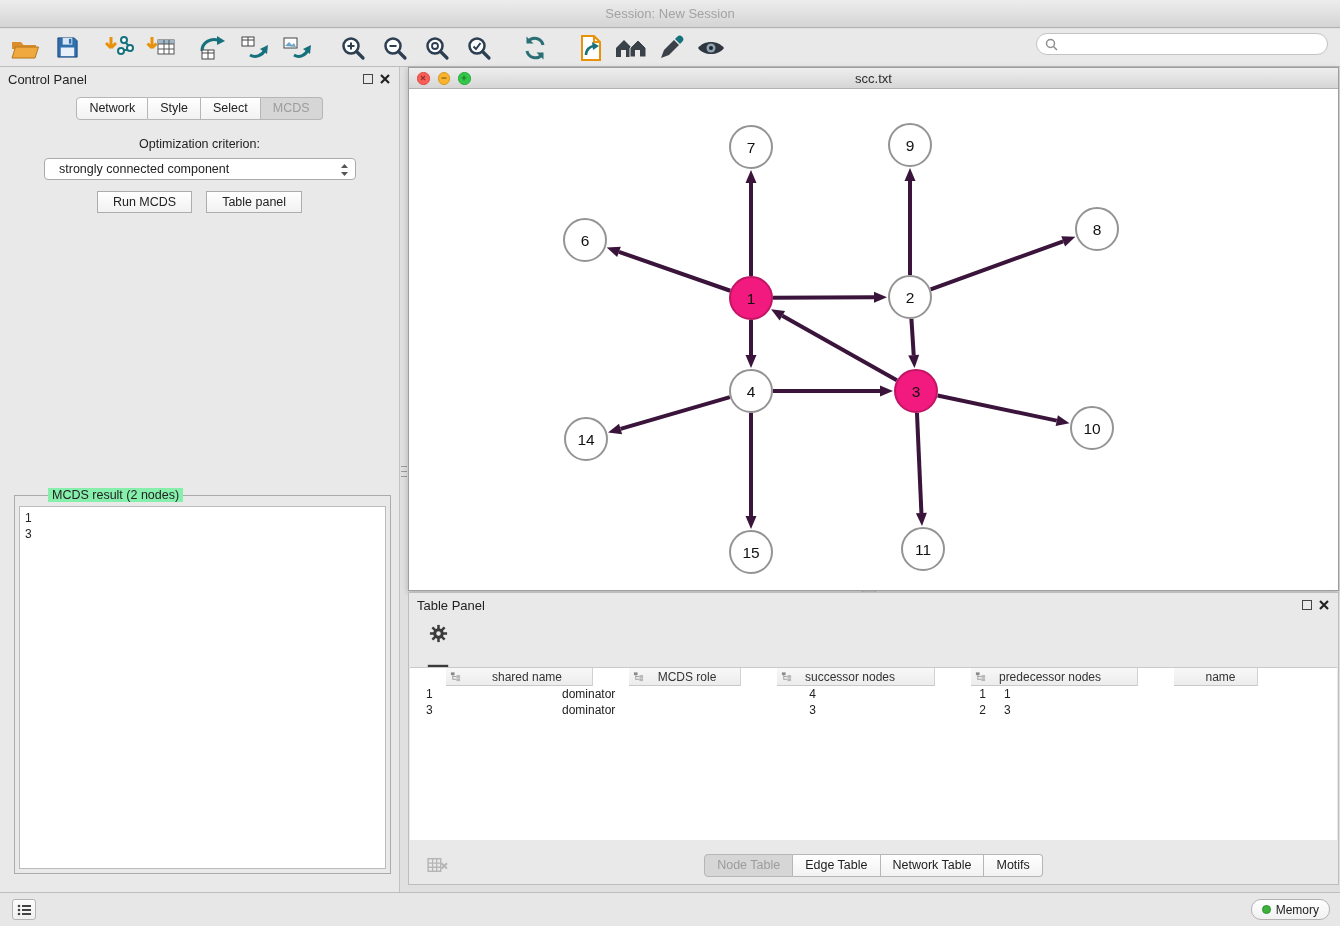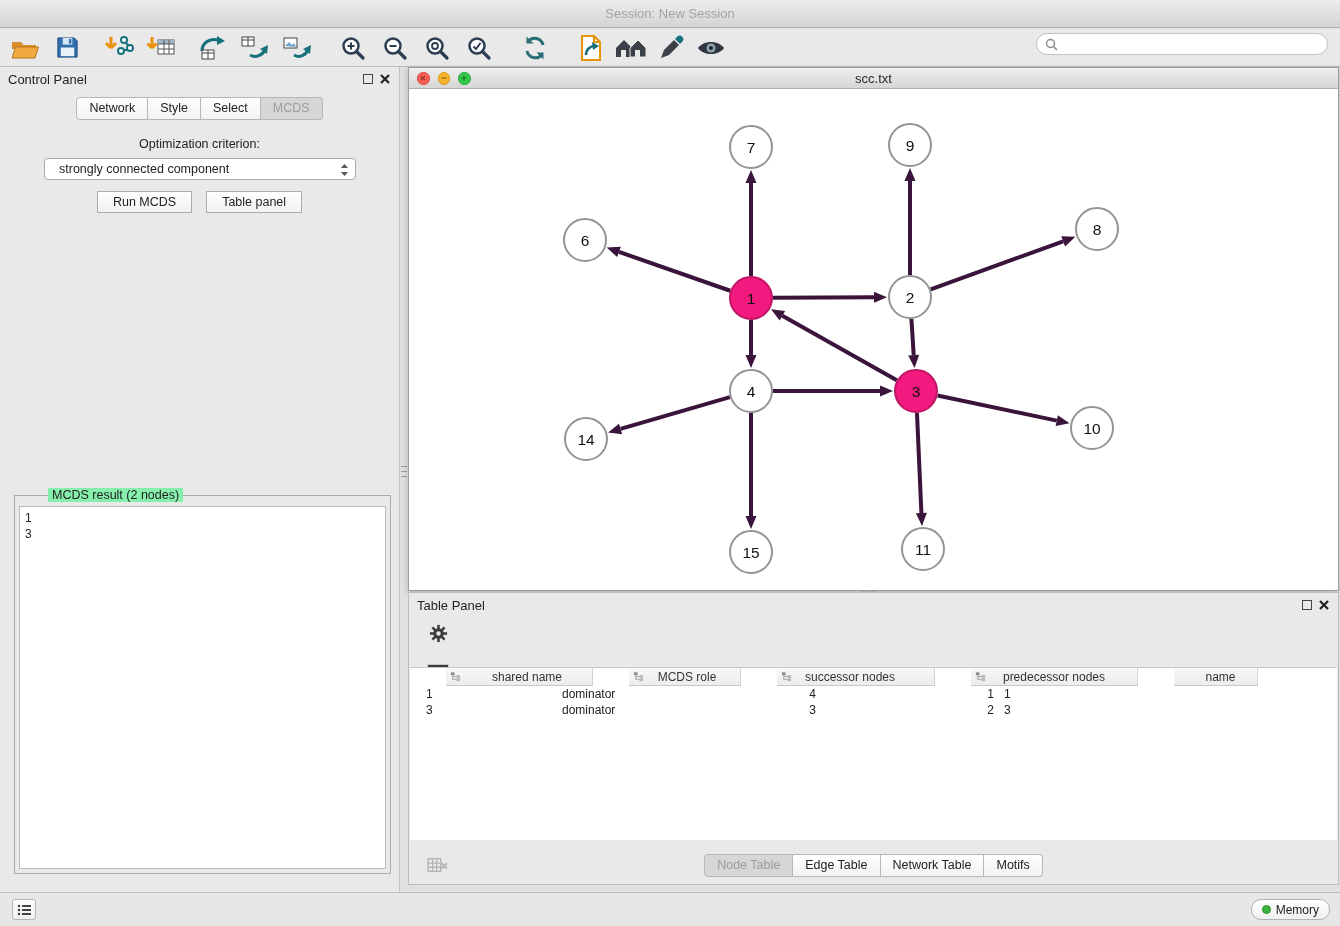--- a/index.html
+++ b/index.html
@@ -112,21 +112,21 @@
     position:relative; height:18px; font-size:12px; color:#333;
     background:linear-gradient(#f8f8f8,#ececec);
     border-right:1px solid #d2d2d2; border-bottom:1px solid #c9c9c9;
     display:flex; align-items:center; justify-content:center;margin-left:36px;
   }
   .th .ns-icon { position:absolute; left:4px; top:3px; }
   .tp-row { display:flex; height:16px; font-size:12px; color:#222; }
   .td { height:16px; line-height:16px; white-space:nowrap; overflow:hidden; }
   .c0 { width:147px; padding-left:16px; } .c1 { width:112px; padding-left:5px; }
   .c2 { width:158px; text-align:right; padding-right:11px; }
-  .c3 { width:167px; text-align:right; padding-right:0; }
+  .c3 { width:167px; text-align:right; padding-right:8px; }
   .c4 { width:84px;  padding-left:10px; }
   .tp-tabs { position:absolute; left:0; bottom:7px; width:100%; text-align:center; }
   
   #statusbar {
     position:absolute; left:0; top:892px; width:1340px; height:34px;
     background:#e7e7e7; border-top:1px solid #bdbdbd;
   }
   #task-btn {
     position:absolute; left:12px; top:6px; width:24px; height:21px;
     background:linear-gradient(#fdfdfd,#f0f0f0); border:1px solid #b5b5b5; border-radius:3px;

